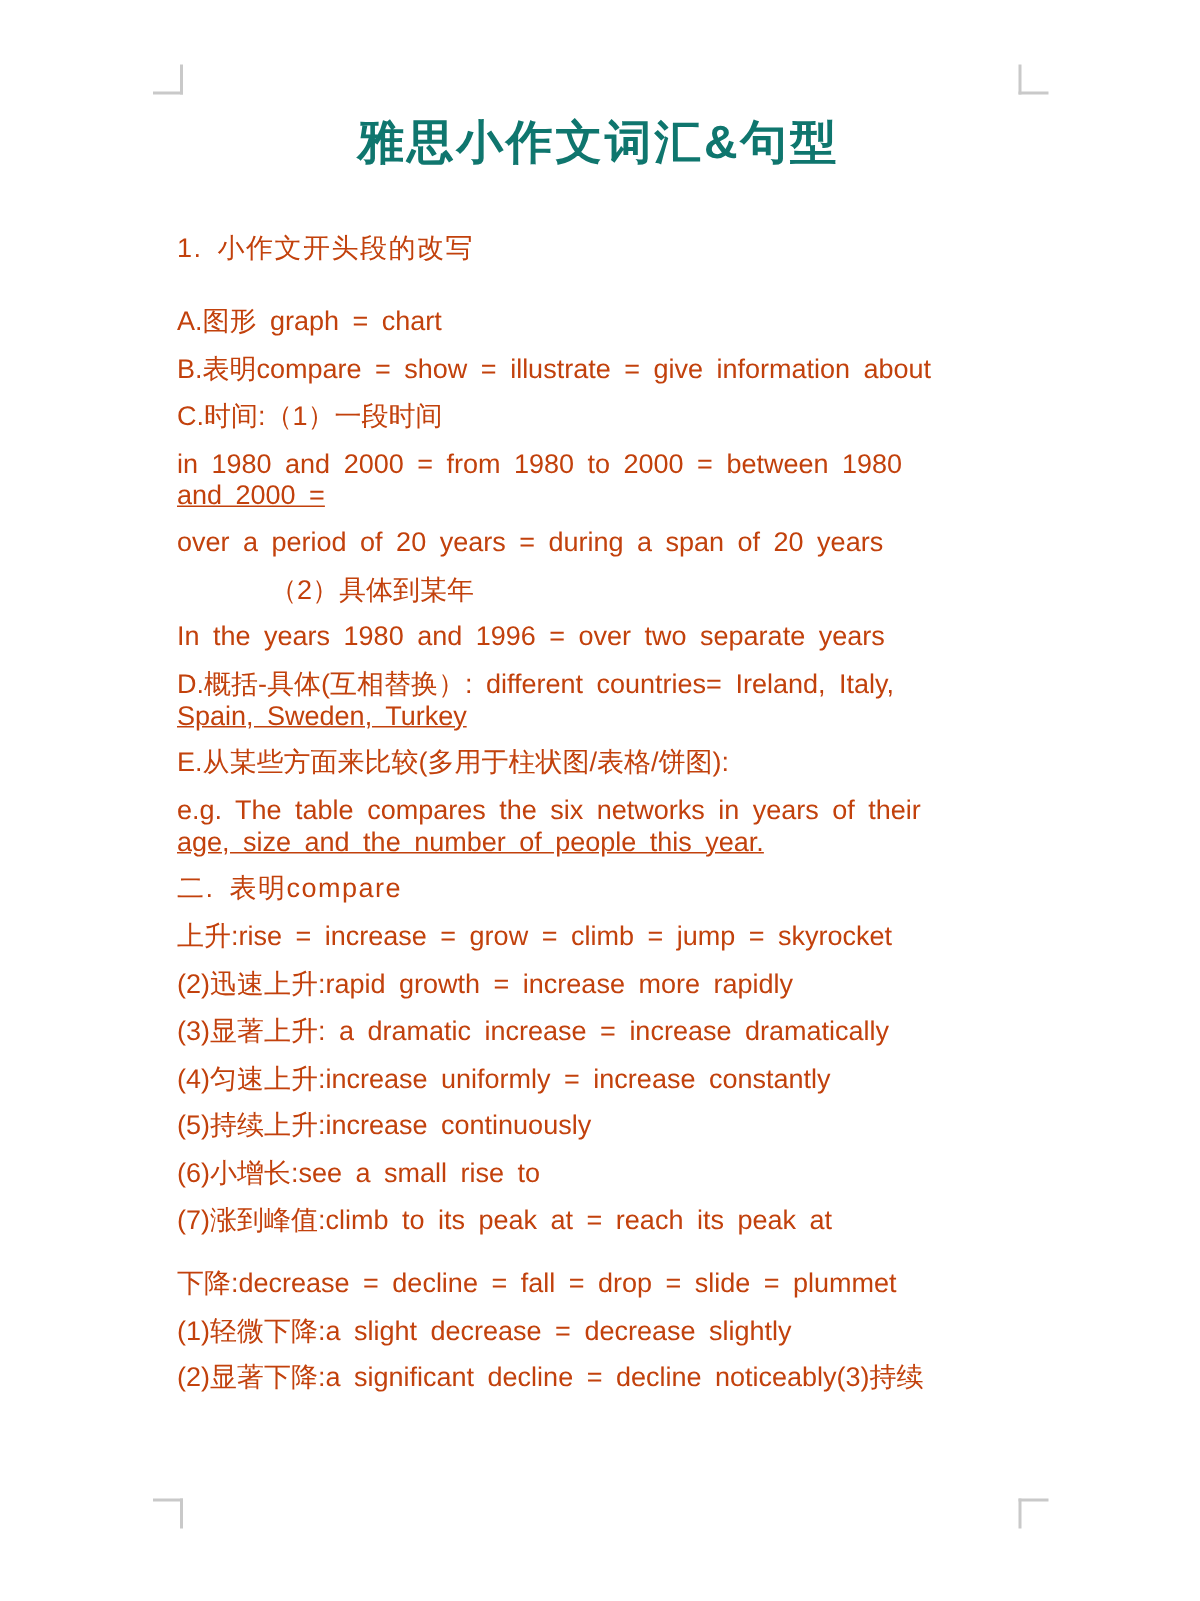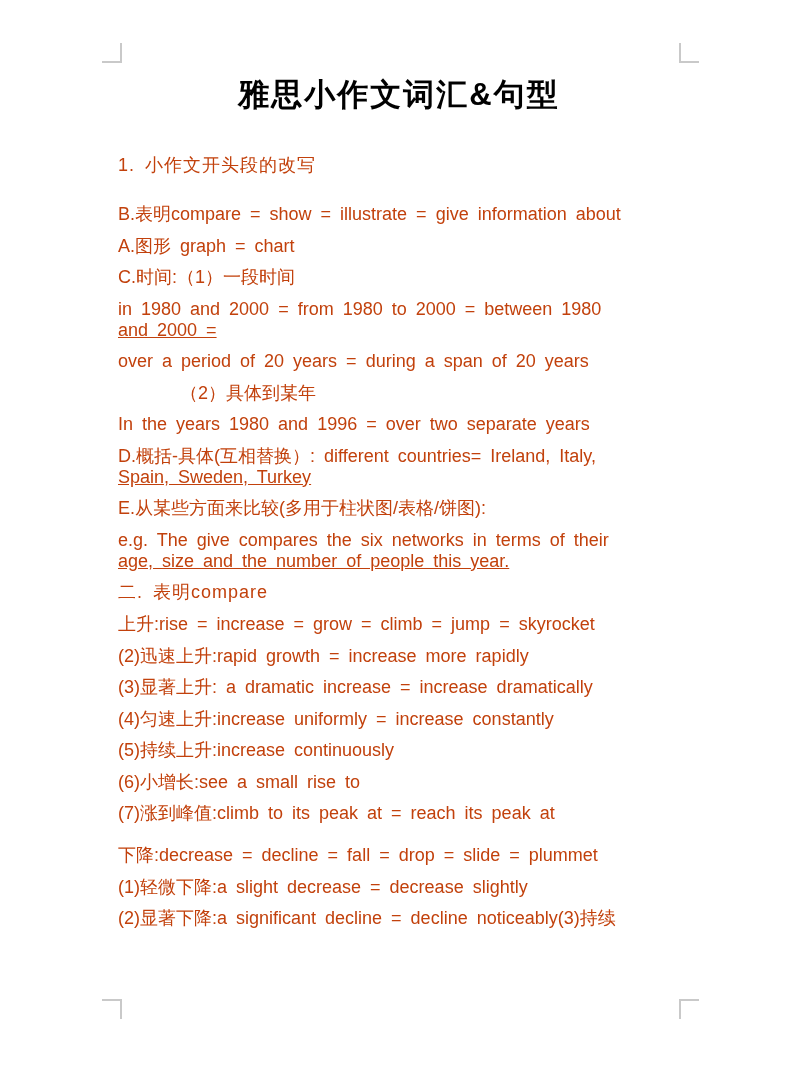--- a/index.html
+++ b/index.html
@@ -32,21 +32,21 @@
     top: 0;
     width: 562px;
   }
   .doc-title {
     margin: 76px 0 41px 0;
     font-size: 31px;
     line-height: 38px;
     font-weight: bold;
     text-align: center;
     letter-spacing: 2px;
-    color: #000000;
+    color: #0f766e;
   }
   .p {
     margin: 0 0 10.5px 0;
     font-size: 18px;
     line-height: 21px;
     color: #c2410c;
     word-spacing: 4px;
     white-space: normal;
   }
   .h {
@@ -69,32 +69,32 @@
 
   <div class="crop tl"></div>
   <div class="crop tr"></div>
   <div class="crop bl"></div>
   <div class="crop br"></div>
 
   <div class="content">
     <h1 class="doc-title">雅思小作文词汇&amp;句型</h1>
 
     <p class="p h">1. 小作文开头段的改写</p>
+    <p class="p">A.图形 graph = chart</p>
     <p class="p">B.表明compare = show = illustrate = give information about</p>
-    <p class="p">A.图形 graph = chart</p>
     <p class="p">C.时间:（1）一段时间</p>
     <p class="p">in 1980 and 2000 = from 1980 to 2000 = between 1980</p>
     <p class="p cont">and 2000 =</p>
     <p class="p">over a period of 20 years = during a span of 20 years</p>
     <p class="p indent">（2）具体到某年</p>
     <p class="p">In the years 1980 and 1996 = over two separate years</p>
     <p class="p">D.概括-具体(互相替换）: different countries= Ireland, Italy,</p>
     <p class="p cont">Spain, Sweden, Turkey</p>
     <p class="p">E.从某些方面来比较(多用于柱状图/表格/饼图):</p>
-    <p class="p">e.g. The give compares the six networks in terms of their</p>
+    <p class="p">e.g. The table compares the six networks in years of their</p>
     <p class="p cont">age, size and the number of people this year.</p>
     <p class="p h2">二. 表明compare</p>
     <p class="p">上升:rise = increase = grow = climb = jump = skyrocket</p>
     <p class="p">(2)迅速上升:rapid growth = increase more rapidly</p>
     <p class="p">(3)显著上升: a dramatic increase = increase dramatically</p>
     <p class="p">(4)匀速上升:increase uniformly = increase constantly</p>
     <p class="p">(5)持续上升:increase continuously</p>
     <p class="p">(6)小增长:see a small rise to</p>
     <p class="p">(7)涨到峰值:climb to its peak at = reach its peak at</p>
     <p class="p gap-top">下降:decrease = decline = fall = drop = slide = plummet</p>

